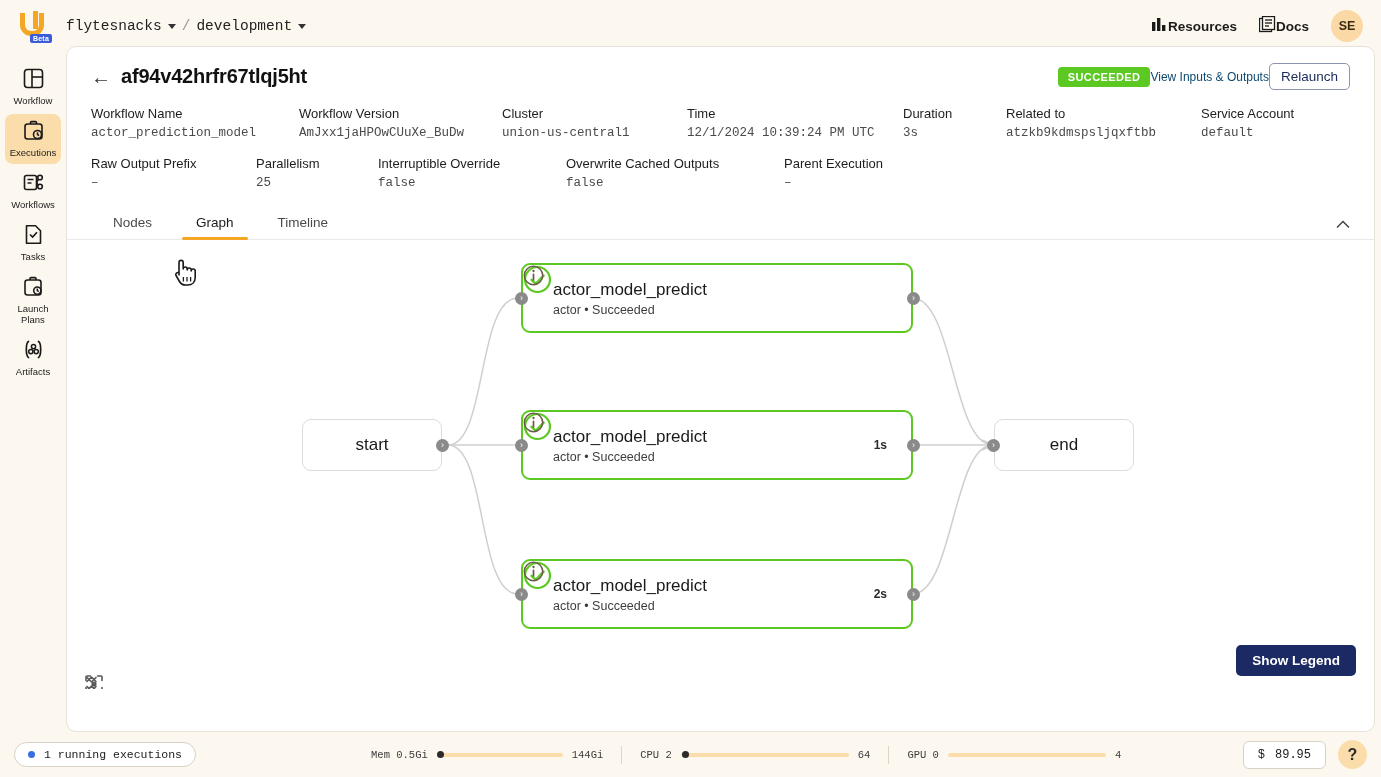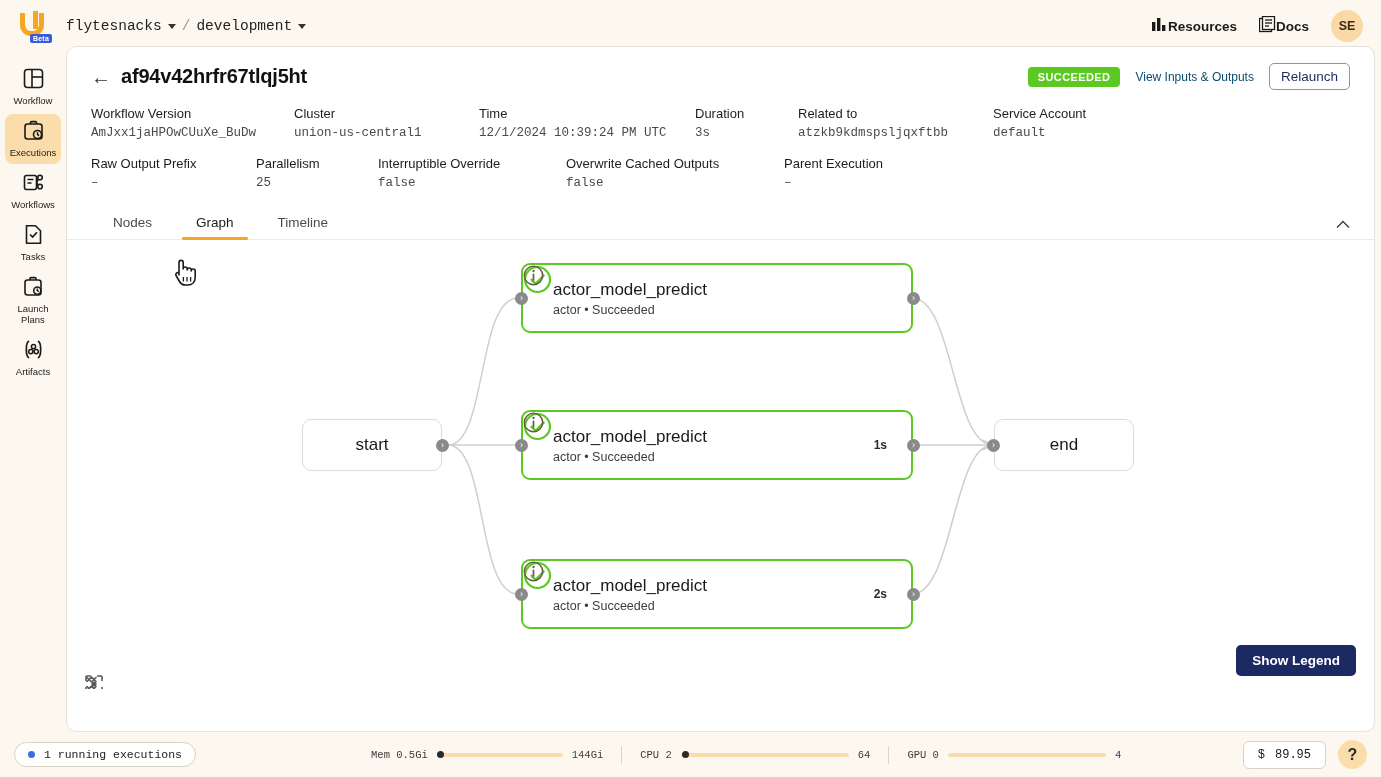--- a/index.html
+++ b/index.html
@@ -64,21 +64,21 @@
 
   
   .main {
     position: absolute; left: 66px; top: 46px; width: 1309px; height: 686px;
     background: #fff; border: 1px solid #e6e2da; border-radius: 10px;
     overflow: hidden;
   }
   .hdr-row { display: flex; align-items: center; padding: 16px 24px 0 24px; }
   .back-arrow { font-size: 20px; color: #333; cursor: pointer; margin-right: 10px; line-height: 1; }
   .exec-title { font-size: 20px; font-weight: bold; color: #111; letter-spacing: -.2px; }
-  .hdr-right { margin-left: auto; display: flex; align-items: center; gap: 15px; text-align: right; }
+  .hdr-right { margin-left: auto; display: flex; align-items: center; gap: 0; text-align: right; }
   .badge-succeeded {
     background: #5cc822; color: #fff; font-size: 11px; font-weight: bold;
     padding: 4px 10px; border-radius: 4px; letter-spacing: .4px;
   }
   .link-btn { font-size: 12px; color: #0c4a6e; cursor: pointer; }
   .btn-outline {
     font-size: 13.5px; color: #1a2b5c; border: 1px solid #8c93ad;
     border-radius: 5px; padding: 5px 11px; background: #fff; cursor: pointer;
   }
 
@@ -297,20 +297,24 @@
     <span class="back-arrow">←</span>
     <span class="exec-title">af94v42hrfr67tlqj5ht</span>
     <div class="hdr-right">
       <span class="badge-succeeded">SUCCEEDED</span>
       <span class="link-btn">View Inputs &amp; Outputs</span>
       <span class="btn-outline">Relaunch</span>
     </div>
   </div>
 
   <div class="meta-grid">
+    <div class="meta-cell" style="width:208px">
+      <span class="meta-label">Workflow Name</span>
+      <span class="meta-value">actor_prediction_model</span>
+    </div>
     <div class="meta-cell" style="width:203px">
       <span class="meta-label">Workflow Version</span>
       <span class="meta-value">AmJxx1jaHPOwCUuXe_BuDw</span>
     </div>
     <div class="meta-cell" style="width:185px">
       <span class="meta-label">Cluster</span>
       <span class="meta-value">union-us-central1</span>
     </div>
     <div class="meta-cell" style="width:216px">
       <span class="meta-label">Time</span>

